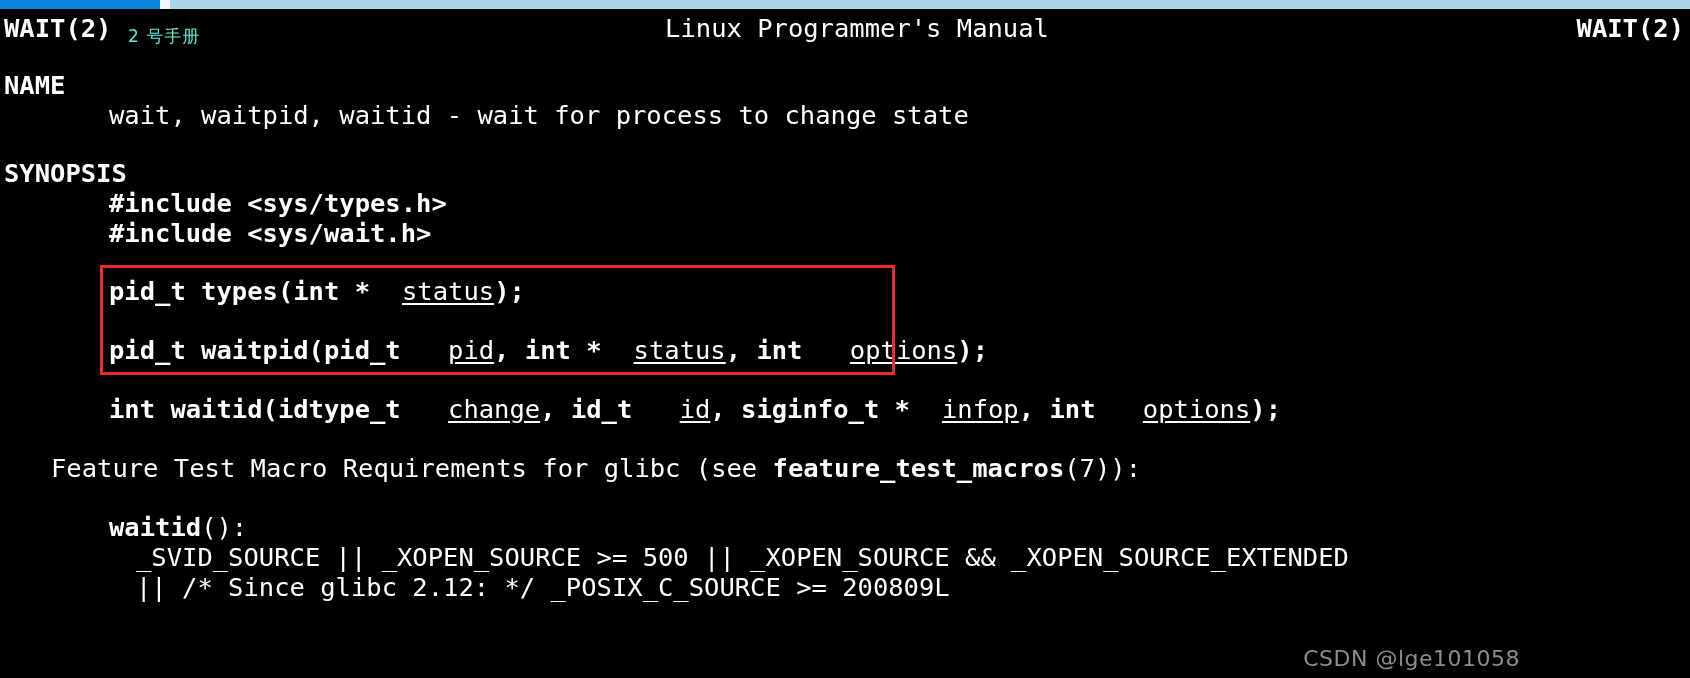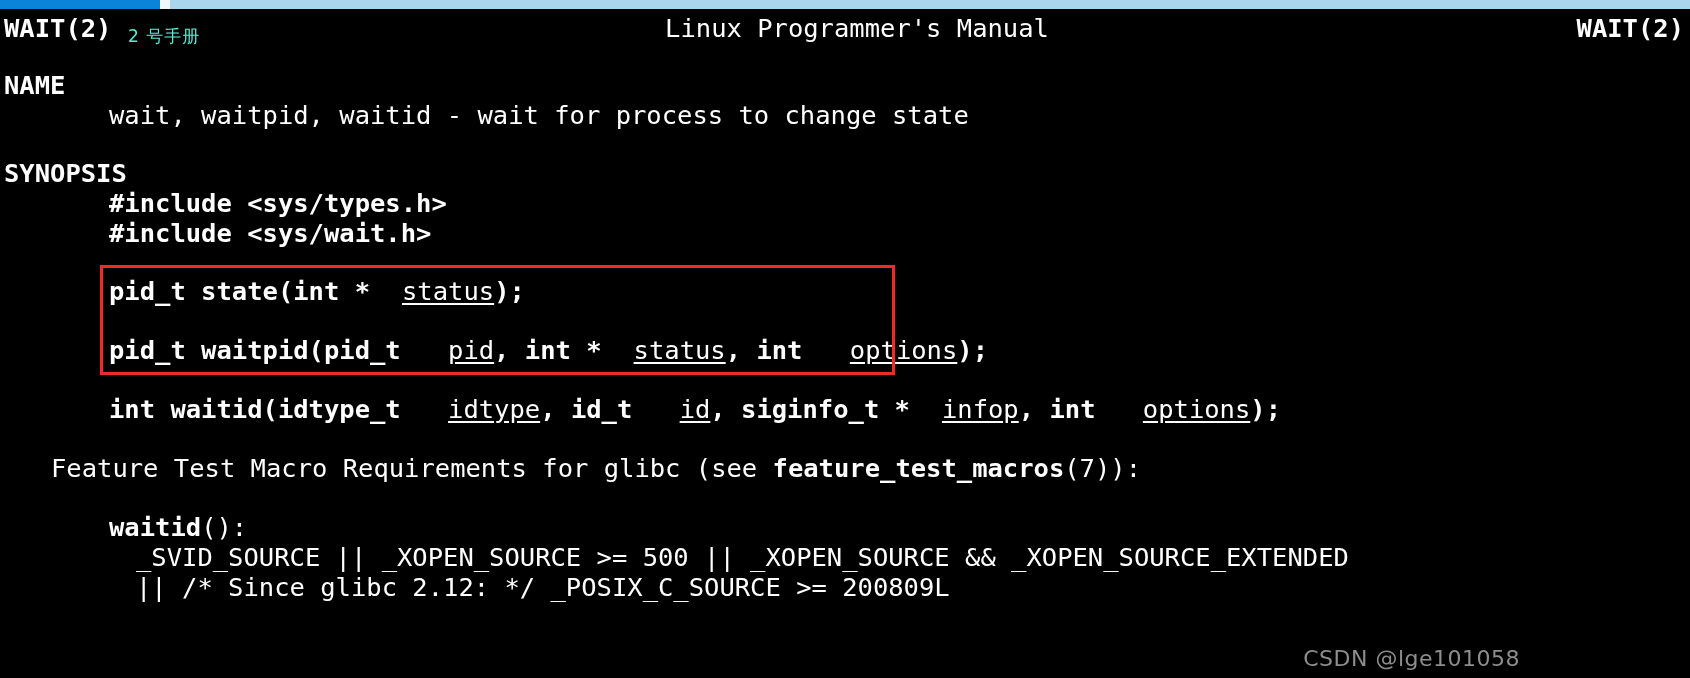--- a/index.html
+++ b/index.html
@@ -118,27 +118,27 @@
   
   <div class="row indent-head b" style="top:58px;">NAME</div>
   <div class="row indent-1" style="top:88px;">wait, waitpid, waitid - wait for process to change state</div>
 
   
   <div class="row indent-head b" style="top:146px;">SYNOPSIS</div>
   <div class="row indent-1 b" style="top:176px;">#include &lt;sys/types.h&gt;</div>
   <div class="row indent-1 b" style="top:206px;">#include &lt;sys/wait.h&gt;</div>
 
   
-  <div class="row indent-1" style="top:264px;"><span class="b">pid_t state(int *</span><span class="u">status</span><span class="b">);</span></div>
+  <div class="row indent-1" style="top:264px;"><span class="b">pid_t types(int *</span><span class="u">status</span><span class="b">);</span></div>
 
   
   <div class="row indent-1" style="top:323px;"><span class="b">pid_t waitpid(pid_t </span><span class="u">pid</span><span class="b">, int *</span><span class="u">status</span><span class="b">, int </span><span class="u">options</span><span class="b">);</span></div>
 
   
-  <div class="row indent-1" style="top:382px;"><span class="b">int waitid(idtype_t </span><span class="u">idtype</span><span class="b">, id_t </span><span class="u">id</span><span class="b">, siginfo_t *</span><span class="u">infop</span><span class="b">, int </span><span class="u">options</span><span class="b">);</span></div>
+  <div class="row indent-1" style="top:382px;"><span class="b">int waitid(idtype_t </span><span class="u">change</span><span class="b">, id_t </span><span class="u">id</span><span class="b">, siginfo_t *</span><span class="u">infop</span><span class="b">, int </span><span class="u">options</span><span class="b">);</span></div>
 
   
   <div class="row" style="top:441px; padding-left:51px;"><span>Feature Test Macro Requirements for glibc (see </span><span class="b">feature_test_macros</span><span>(7)):</span></div>
 
   
   <div class="row indent-1" style="top:500px;"><span class="b">waitid</span><span>():</span></div>
 
   
   <div class="row" style="top:530px; padding-left:136px;">_SVID_SOURCE || _XOPEN_SOURCE &gt;= 500 || _XOPEN_SOURCE &amp;&amp; _XOPEN_SOURCE_EXTENDED</div>
   <div class="row" style="top:560px; padding-left:136px;">|| /* Since glibc 2.12: */ _POSIX_C_SOURCE &gt;= 200809L</div>

